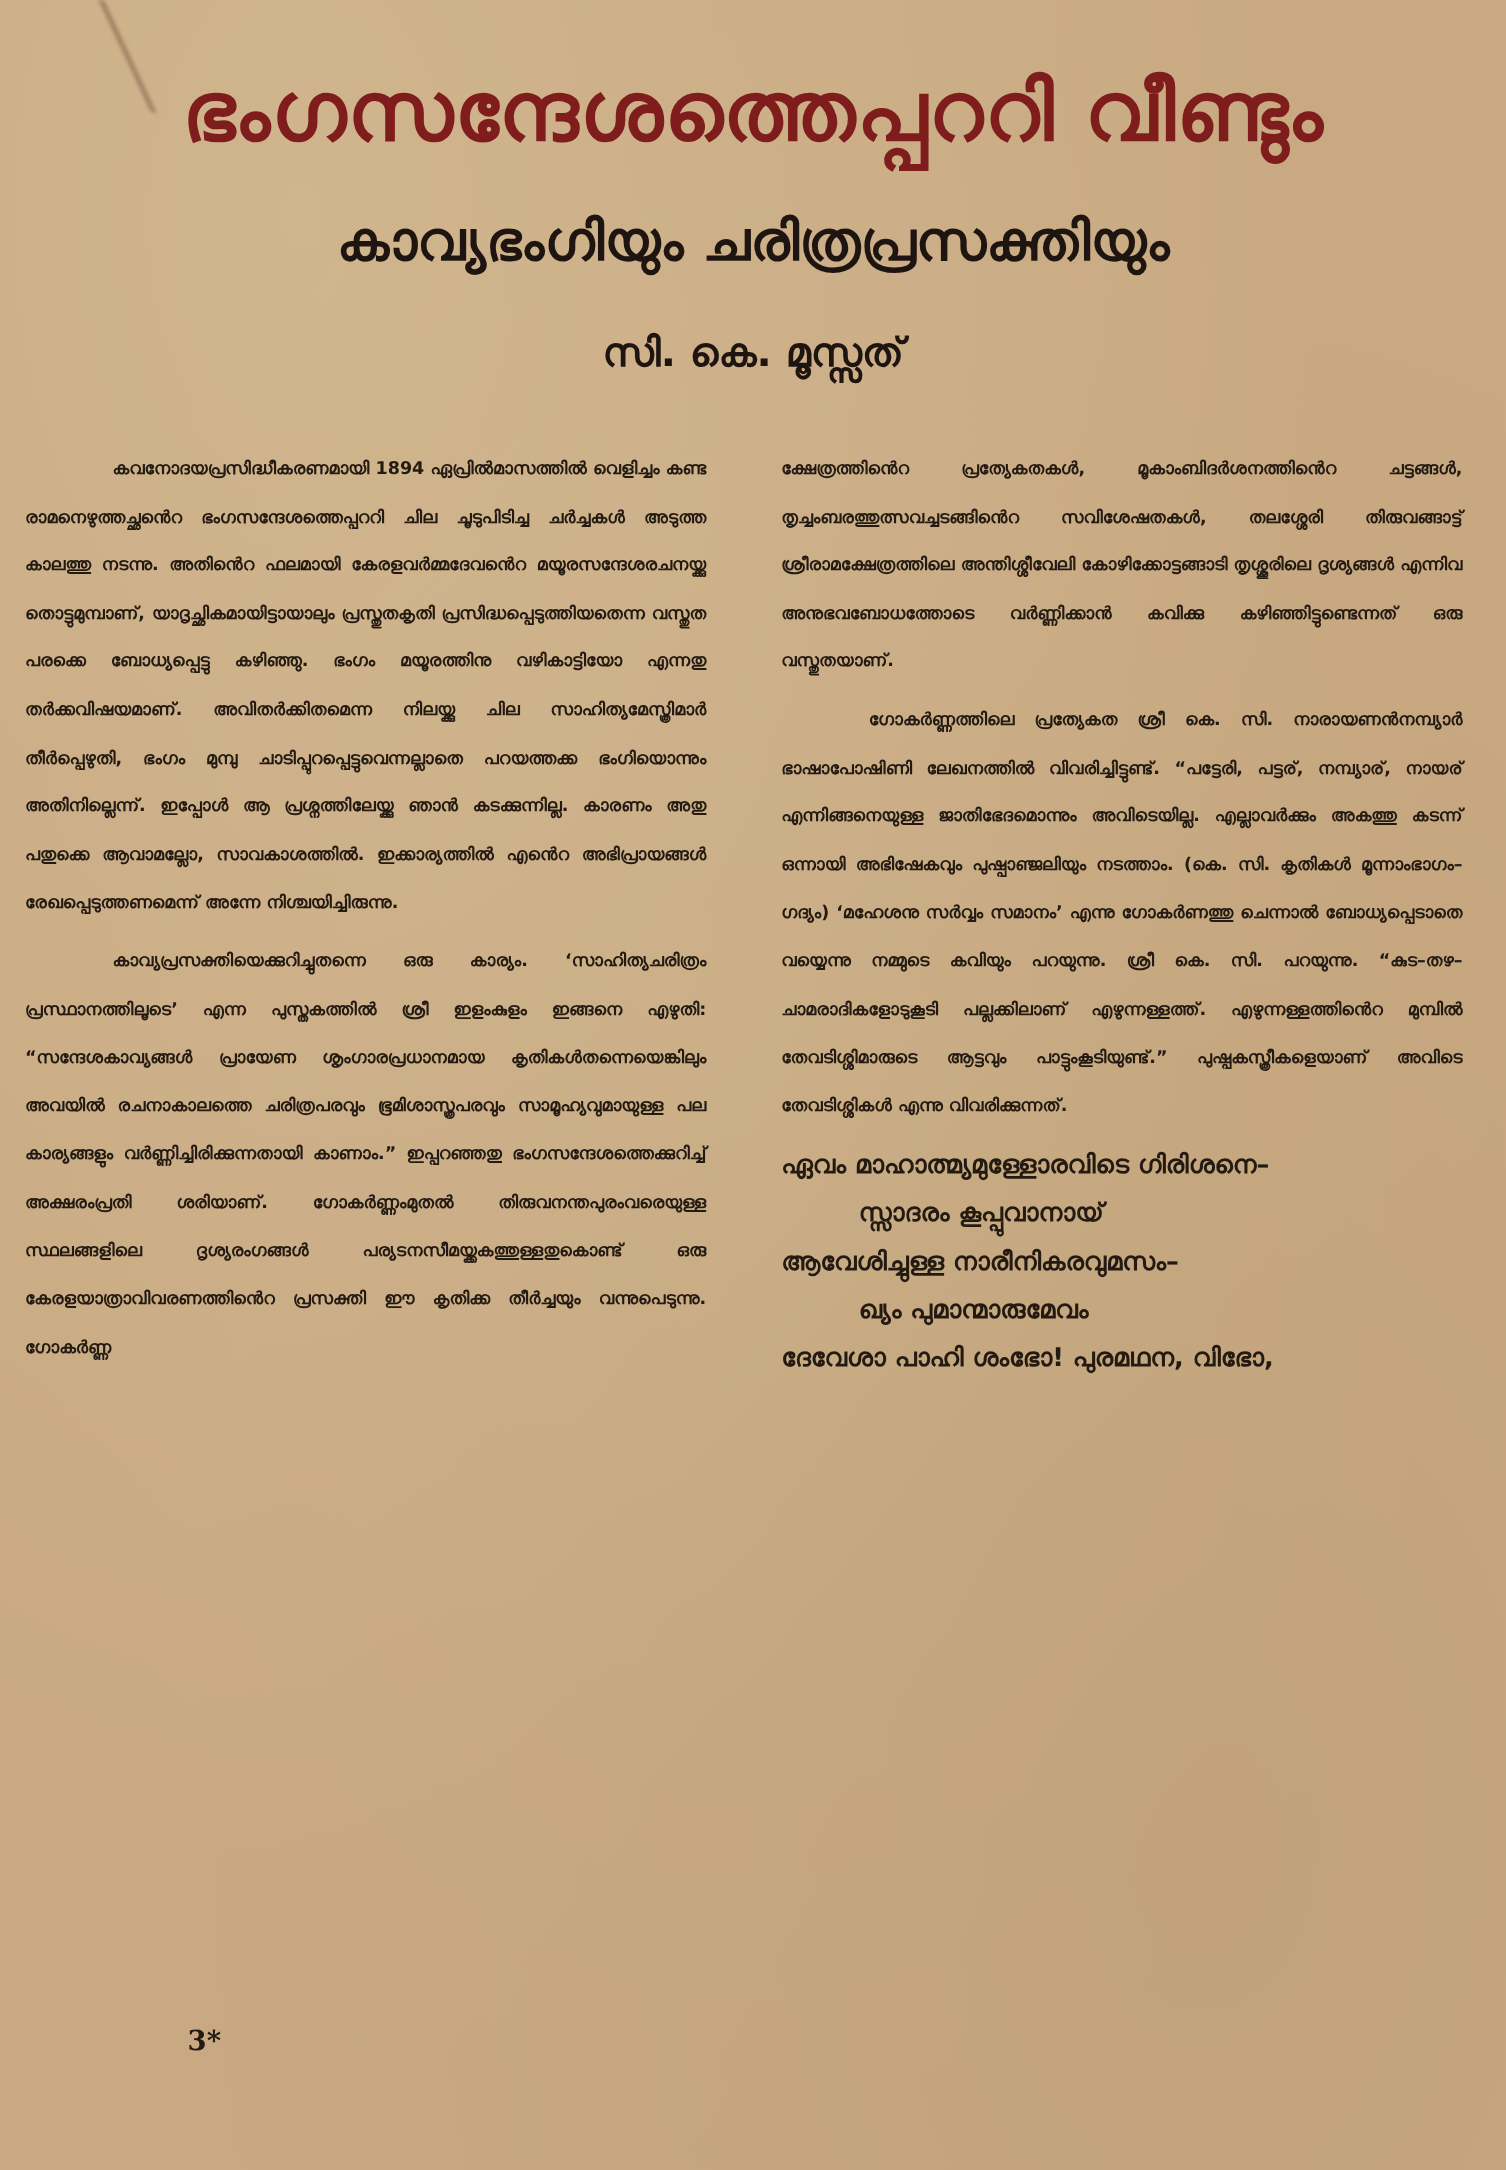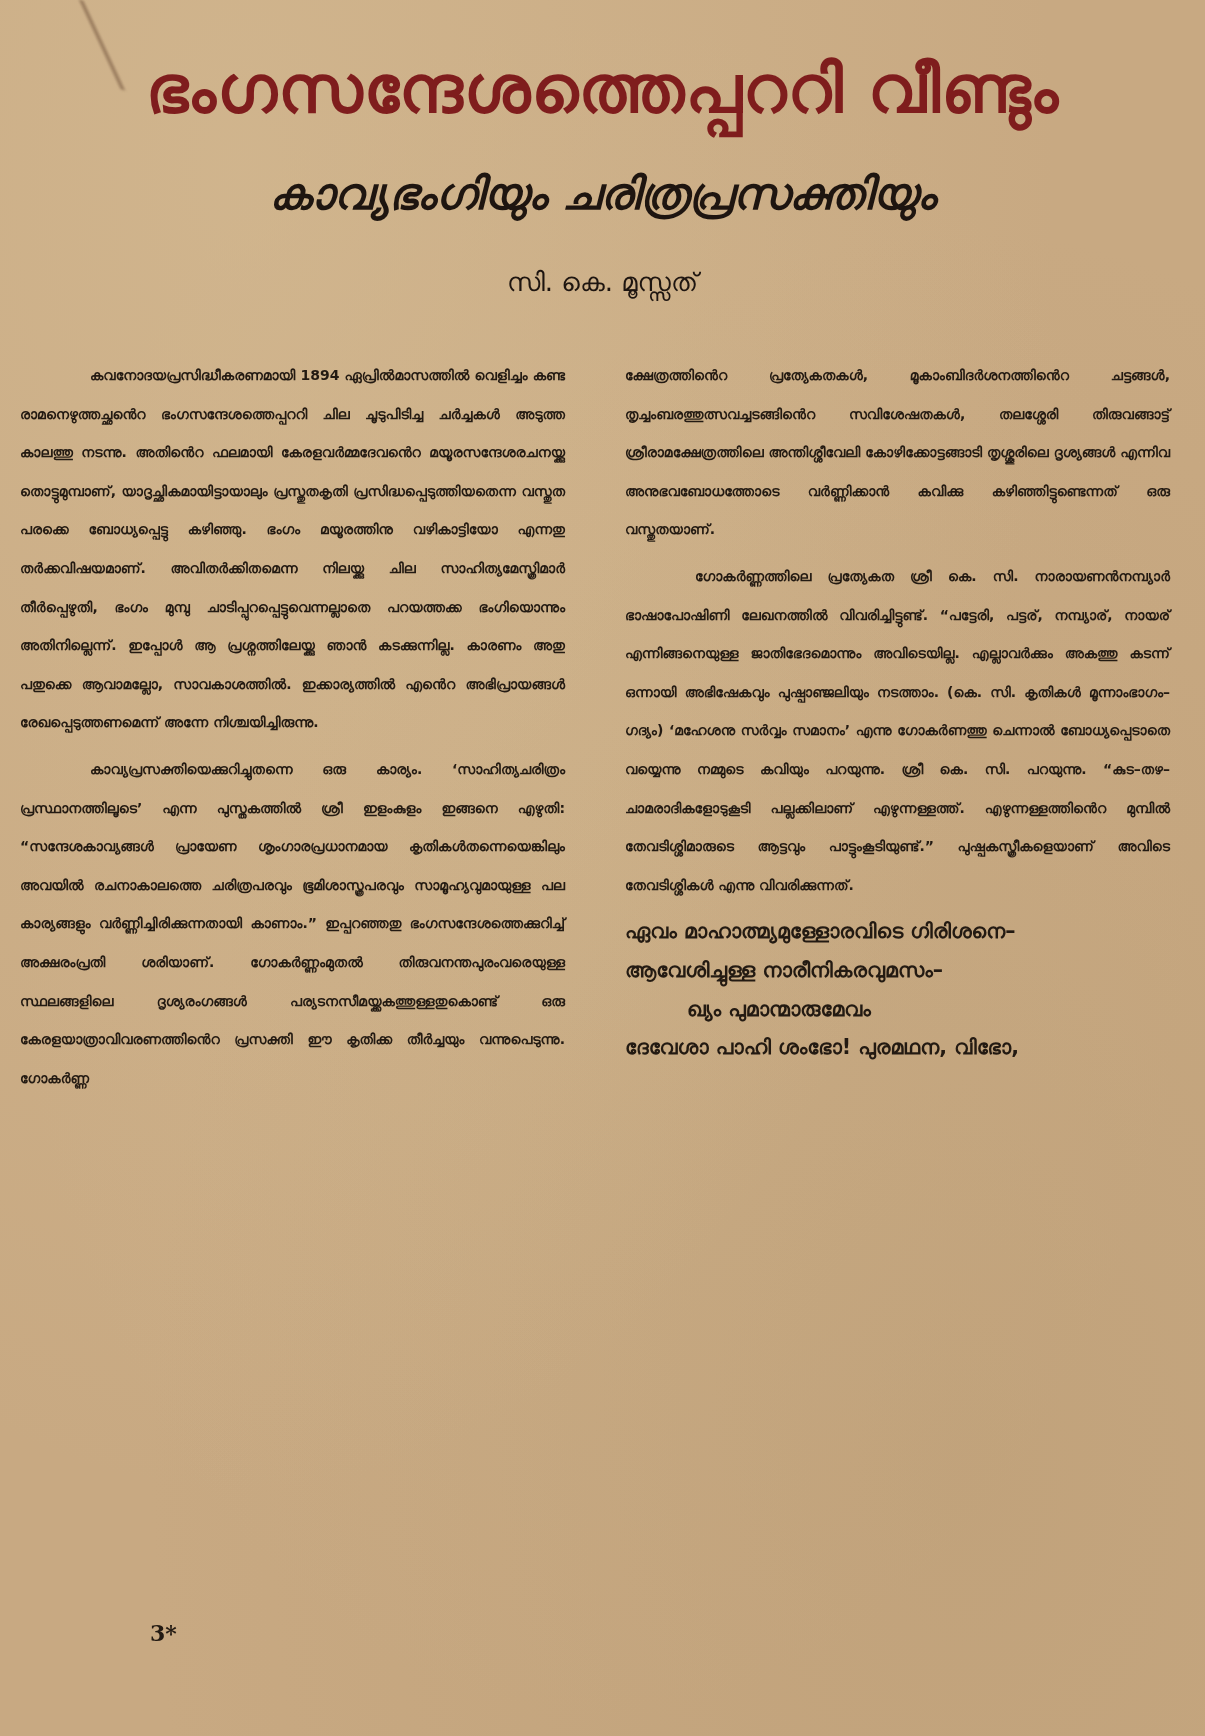--- a/index.html
+++ b/index.html
@@ -43,25 +43,24 @@
       line-height: 100px;
       margin: 0;
       color: #7f1d1d;
     }
     .sub-title {
       font-size: 44px;
       font-weight: bold;
       line-height: 80px;
       margin: 14px 0 0 0;
       color: #1e1510;
-      font-style: italic;
     }
     .byline {
-      font-size: 26px;
-      font-weight: normal;
+      font-size: 32px;
+      font-weight: bold;
       line-height: 60px;
       margin: 18px 0 0 0;
       color: #1e1510;
     }
     .columns {
       position: absolute;
       top: 356px;
       left: 20px;
       width: 1150px;
       display: flex;
@@ -121,20 +120,21 @@
     <p class="indent">കവനോദയപ്രസിദ്ധീകരണമായി 1894 ഏപ്രിൽമാസത്തിൽ വെളിച്ചം കണ്ട രാമനെഴുത്തച്ഛൻെറ ഭംഗസന്ദേശത്തെപ്പററി ചില ചൂടുപിടിച്ച ചർച്ചകൾ അടുത്ത കാലത്തു നടന്നു. അതിൻെറ ഫലമായി കേരളവർമ്മദേവൻെറ മയൂരസന്ദേശരചനയ്ക്കു തൊട്ടുമുമ്പാണ്, യാദൃച്ഛികമായിട്ടായാലും പ്രസ്തുതകൃതി പ്രസിദ്ധപ്പെടുത്തിയതെന്ന വസ്തുത പരക്കെ ബോധ്യപ്പെട്ടു കഴിഞ്ഞു. ഭംഗം മയൂരത്തിനു വഴികാട്ടിയോ എന്നതു തർക്കവിഷയമാണ്. അവിതർക്കിതമെന്ന നിലയ്ക്കു ചില സാഹിത്യമേസ്ത്രിമാർ തീർപ്പെഴുതി, ഭംഗം മുമ്പു ചാടിപ്പുറപ്പെട്ടുവെന്നല്ലാതെ പറയത്തക്ക ഭംഗിയൊന്നും അതിനില്ലെന്ന്. ഇപ്പോൾ ആ പ്രശ്നത്തിലേയ്ക്കു ഞാൻ കടക്കുന്നില്ല. കാരണം അതു പതുക്കെ ആവാമല്ലോ, സാവകാശത്തിൽ. ഇക്കാര്യത്തിൽ എൻെറ അഭിപ്രായങ്ങൾ രേഖപ്പെടുത്തണമെന്ന് അന്നേ നിശ്ചയിച്ചിരുന്നു.</p>
     <p class="indent">കാവ്യപ്രസക്തിയെക്കുറിച്ചുതന്നെ ഒരു കാര്യം. ‘സാഹിത്യചരിത്രം പ്രസ്ഥാനത്തിലൂടെ’ എന്ന പുസ്തകത്തിൽ ശ്രീ ഇളംകുളം ഇങ്ങനെ എഴുതി: “സന്ദേശകാവ്യങ്ങൾ പ്രായേണ ശൃംഗാരപ്രധാനമായ കൃതികൾതന്നെയെങ്കിലും അവയിൽ രചനാകാലത്തെ ചരിത്രപരവും ഭൂമിശാസ്ത്രപരവും സാമൂഹ്യവുമായുള്ള പല കാര്യങ്ങളും വർണ്ണിച്ചിരിക്കുന്നതായി കാണാം.” ഇപ്പറഞ്ഞതു ഭംഗസന്ദേശത്തെക്കുറിച്ച് അക്ഷരംപ്രതി ശരിയാണ്. ഗോകർണ്ണംമുതൽ തിരുവനന്തപുരംവരെയുള്ള സ്ഥലങ്ങളിലെ ദൃശ്യരംഗങ്ങൾ പര്യടനസീമയ്ക്കകത്തുള്ളതുകൊണ്ട് ഒരു കേരളയാത്രാവിവരണത്തിൻെറ പ്രസക്തി ഈ കൃതിക്ക തീർച്ചയും വന്നുപെടുന്നു. ഗോകർണ്ണ</p>
   </section>
 
   <section class="col">
     <p>ക്ഷേത്രത്തിൻെറ പ്രത്യേകതകൾ, മൂകാംബിദർശനത്തിൻെറ ചട്ടങ്ങൾ, തൃച്ചംബരത്തുത്സവച്ചടങ്ങിൻെറ സവിശേഷതകൾ, തലശ്ശേരി തിരുവങ്ങാട്ട് ശ്രീരാമക്ഷേത്രത്തിലെ അന്തിശ്ശീവേലി കോഴിക്കോട്ടങ്ങാടി തൃശ്ശൂരിലെ ദൃശ്യങ്ങൾ എന്നിവ അനുഭവബോധത്തോടെ വർണ്ണിക്കാൻ കവിക്കു കഴിഞ്ഞിട്ടുണ്ടെന്നത് ഒരു വസ്തുതയാണ്.</p>
     <p class="indent">ഗോകർണ്ണത്തിലെ പ്രത്യേകത ശ്രീ കെ. സി. നാരായണൻനമ്പ്യാർ ഭാഷാപോഷിണി ലേഖനത്തിൽ വിവരിച്ചിട്ടുണ്ട്. “പട്ടേരി, പട്ടര്, നമ്പ്യാര്, നായര് എന്നിങ്ങനെയുള്ള ജാതിഭേദമൊന്നും അവിടെയില്ല. എല്ലാവർക്കും അകത്തു കടന്ന് ഒന്നായി അഭിഷേകവും പുഷ്പാഞ്ജലിയും നടത്താം. (കെ. സി. കൃതികൾ മൂന്നാംഭാഗം–ഗദ്യം) ‘മഹേശനു സർവ്വം സമാനം’ എന്നു ഗോകർണത്തു ചെന്നാൽ ബോധ്യപ്പെടാതെ വയ്യെന്നു നമ്മുടെ കവിയും പറയുന്നു. ശ്രീ കെ. സി. പറയുന്നു. “കുട–തഴ–ചാമരാദികളോടുകൂടി പല്ലക്കിലാണ് എഴുന്നള്ളത്ത്. എഴുന്നള്ളത്തിൻെറ മുമ്പിൽ തേവടിശ്ശിമാരുടെ ആട്ടവും പാട്ടുംകൂടിയുണ്ട്.” പുഷ്പകസ്ത്രീകളെയാണ് അവിടെ തേവടിശ്ശികൾ എന്നു വിവരിക്കുന്നത്.</p>
 
     <div class="verse">
       <div class="line">ഏവം മാഹാത്മ്യമുള്ളോരവിടെ ഗിരിശനെ–</div>
+      <div class="line inset">സ്സാദരം കൂപ്പുവാനായ്</div>
       <div class="line">ആവേശിച്ചുള്ള നാരീനികരവുമസം–</div>
       <div class="line inset">ഖ്യം പുമാന്മാരുമേവം</div>
       <div class="line">ദേവേശാ പാഹി ശംഭോ! പുരമഥന, വിഭോ,</div>
     </div>
   </section>
 </main>
 
 <div class="folio">3*</div>
 
 </body></html>

